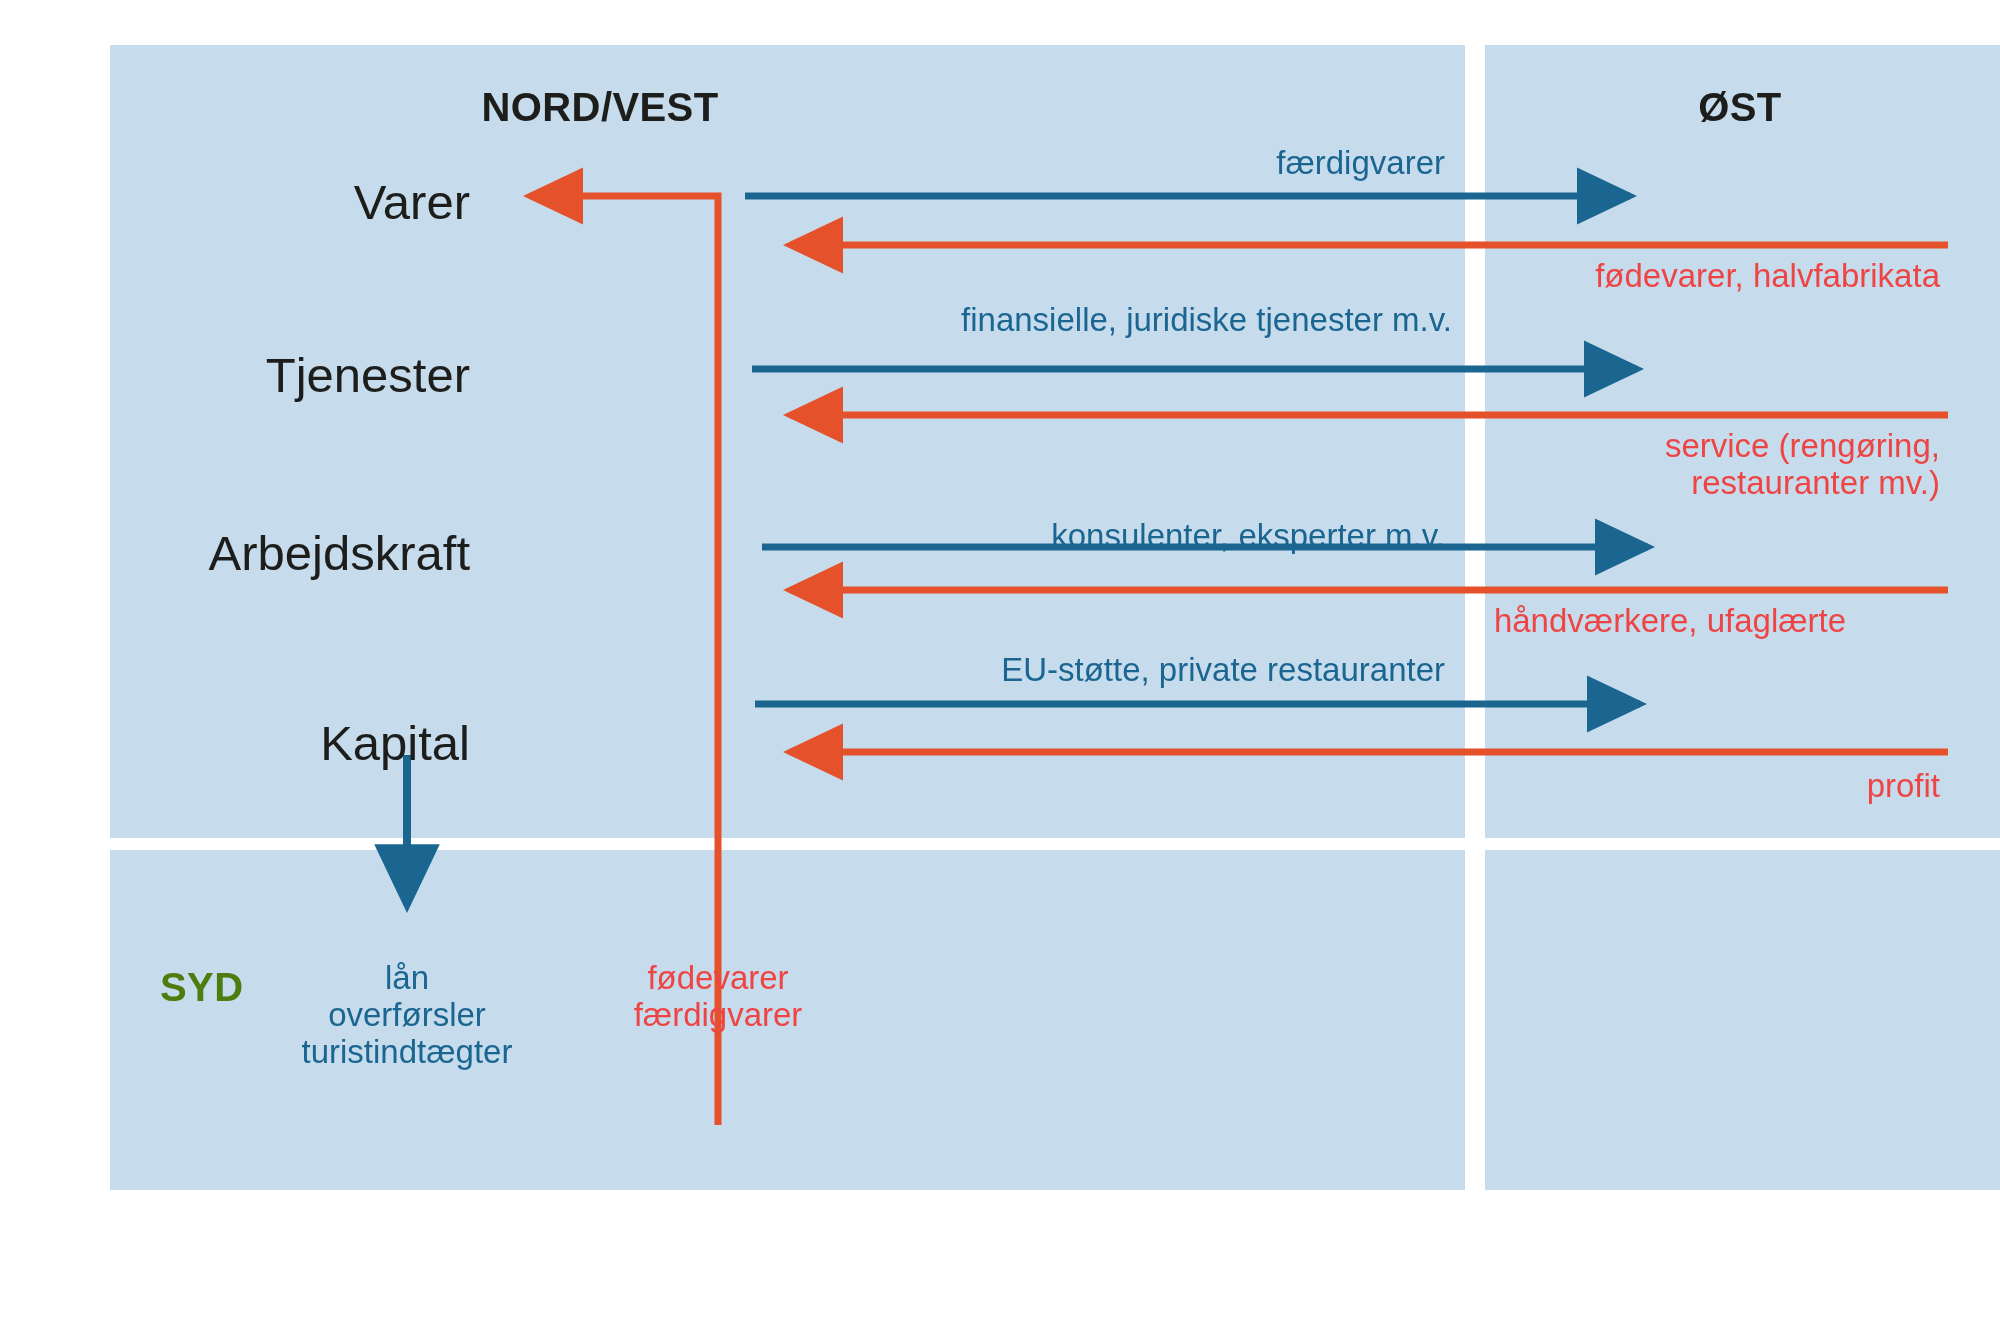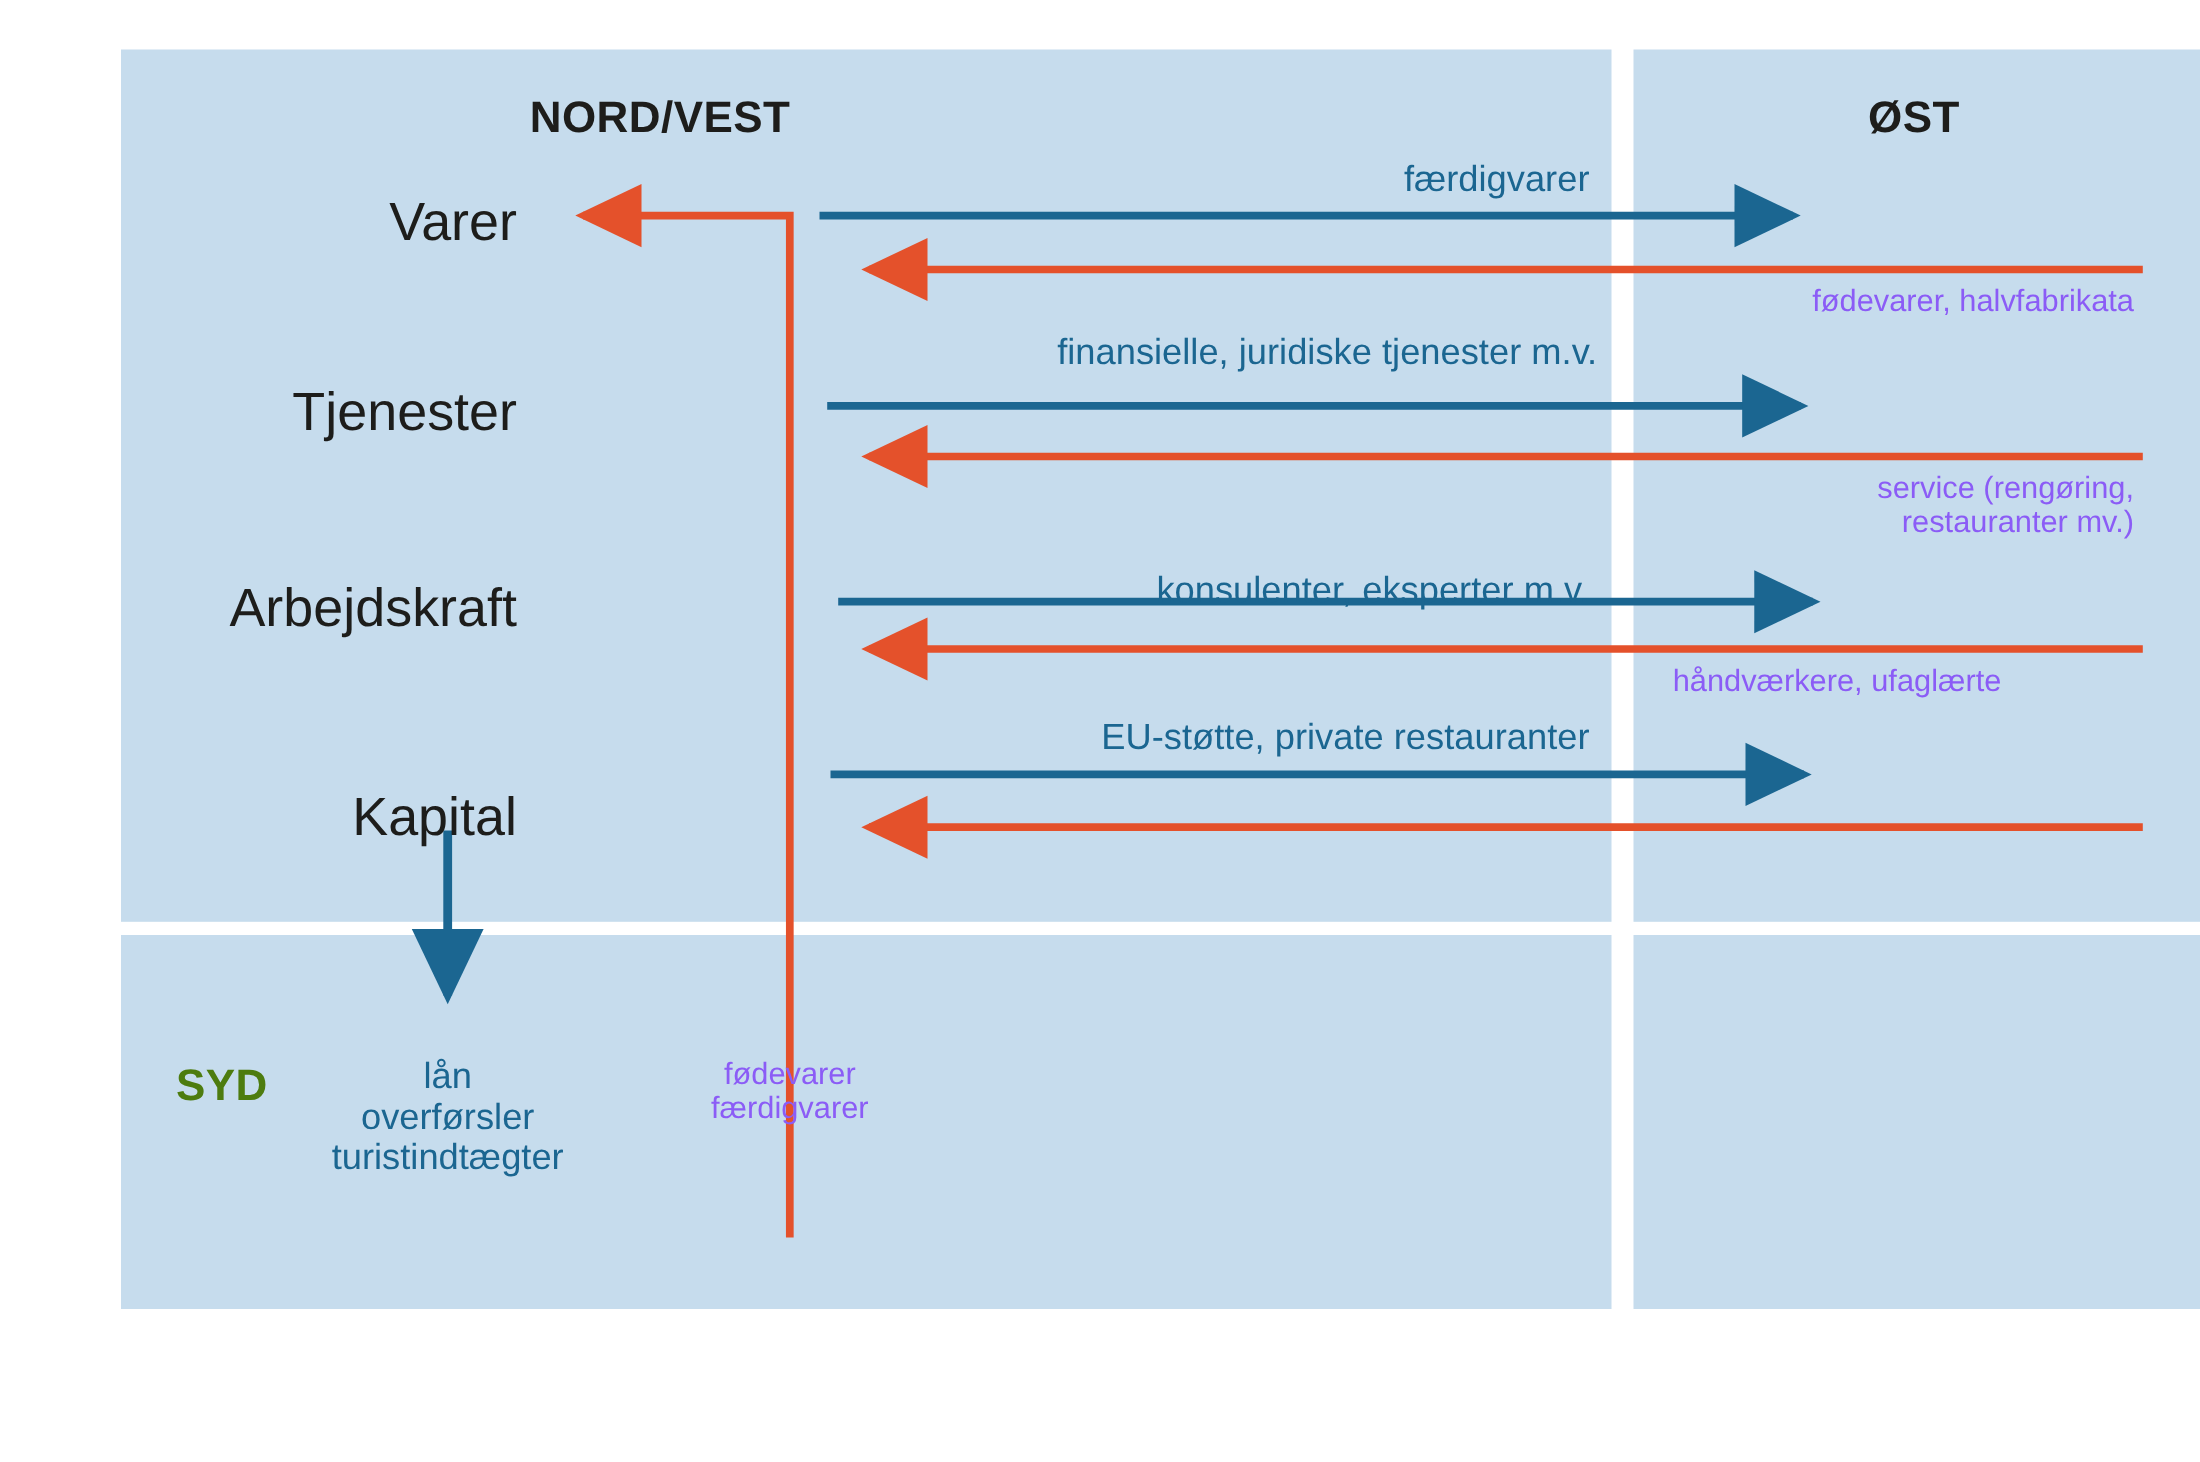--- a/index.html
+++ b/index.html
@@ -11,21 +11,21 @@
   #panel-ost{left:1485px;top:45px;width:515px;height:793px;}
   #panel-syd{left:110px;top:850px;width:1355px;height:340px;}
   #panel-syd-right{left:1485px;top:850px;width:515px;height:340px;}
 
   svg#wires{position:absolute;left:0;top:0;width:2000px;height:1329px;pointer-events:none;}
 
   .lbl{position:absolute;white-space:nowrap;line-height:1.12;}
   .region-title{font-weight:bold;color:#1d1d1b;font-size:40px;letter-spacing:.4px;}
   .row-label{color:#1d1d1b;font-size:49px;}
   .blue-lbl{color:#1b6691;font-size:33px;}
-  .red-lbl{color:#8b5cf6;font-size:28px;}
+  .red-lbl{color:#ef4444;font-size:33px;}
   .syd-title{font-weight:bold;color:#4d7c0f;font-size:40px;letter-spacing:.4px;text-align:right;}
   .ctr{text-align:center;}
   .rgt{text-align:right;}
 </style>
 </head>
 <body>
 
 <div id="stage">
 
   <div class="panel" id="panel-nv"></div>
@@ -82,20 +82,21 @@
   <div class="lbl blue-lbl rgt" style="left:700px;top:652px;width:745px;">EU-støtte, private restauranter</div>
 
   <div class="lbl red-lbl rgt" style="left:1400px;top:258px;width:540px;">fødevarer, halvfabrikata</div>
 
   <div class="lbl red-lbl rgt" style="left:1400px;top:428px;width:540px;">
     <div>service (rengøring,</div>
     <div>restauranter mv.)</div>
   </div>
 
   <div class="lbl red-lbl rgt" style="left:1400px;top:603px;width:540px;text-align:center;">håndværkere, ufaglærte</div>
+  <div class="lbl red-lbl rgt" style="left:1400px;top:768px;width:540px;">profit</div>
 
   <div class="lbl blue-lbl ctr" style="left:237px;top:960px;width:340px;">
     <div>lån</div>
     <div>overførsler</div>
     <div>turistindtægter</div>
   </div>
 
   <div class="lbl red-lbl ctr" style="left:578px;top:960px;width:280px;">
     <div>fødevarer</div>
     <div>færdigvarer</div>

